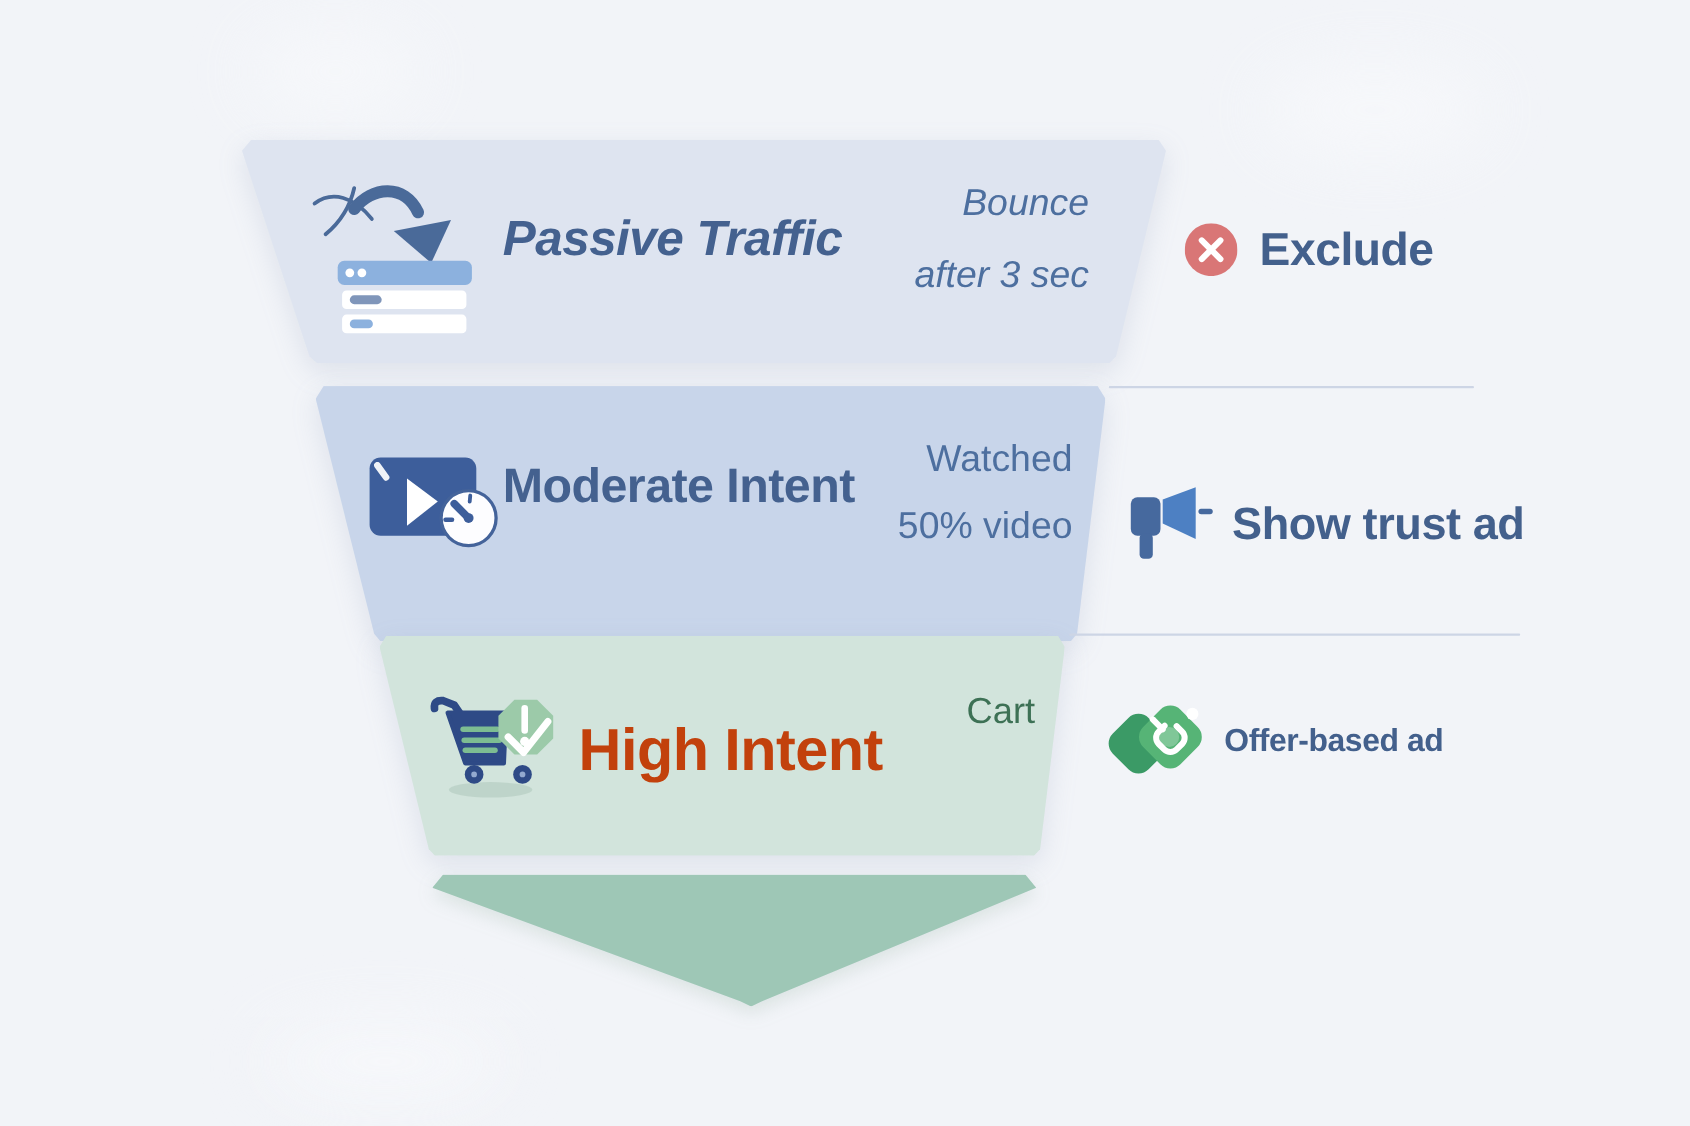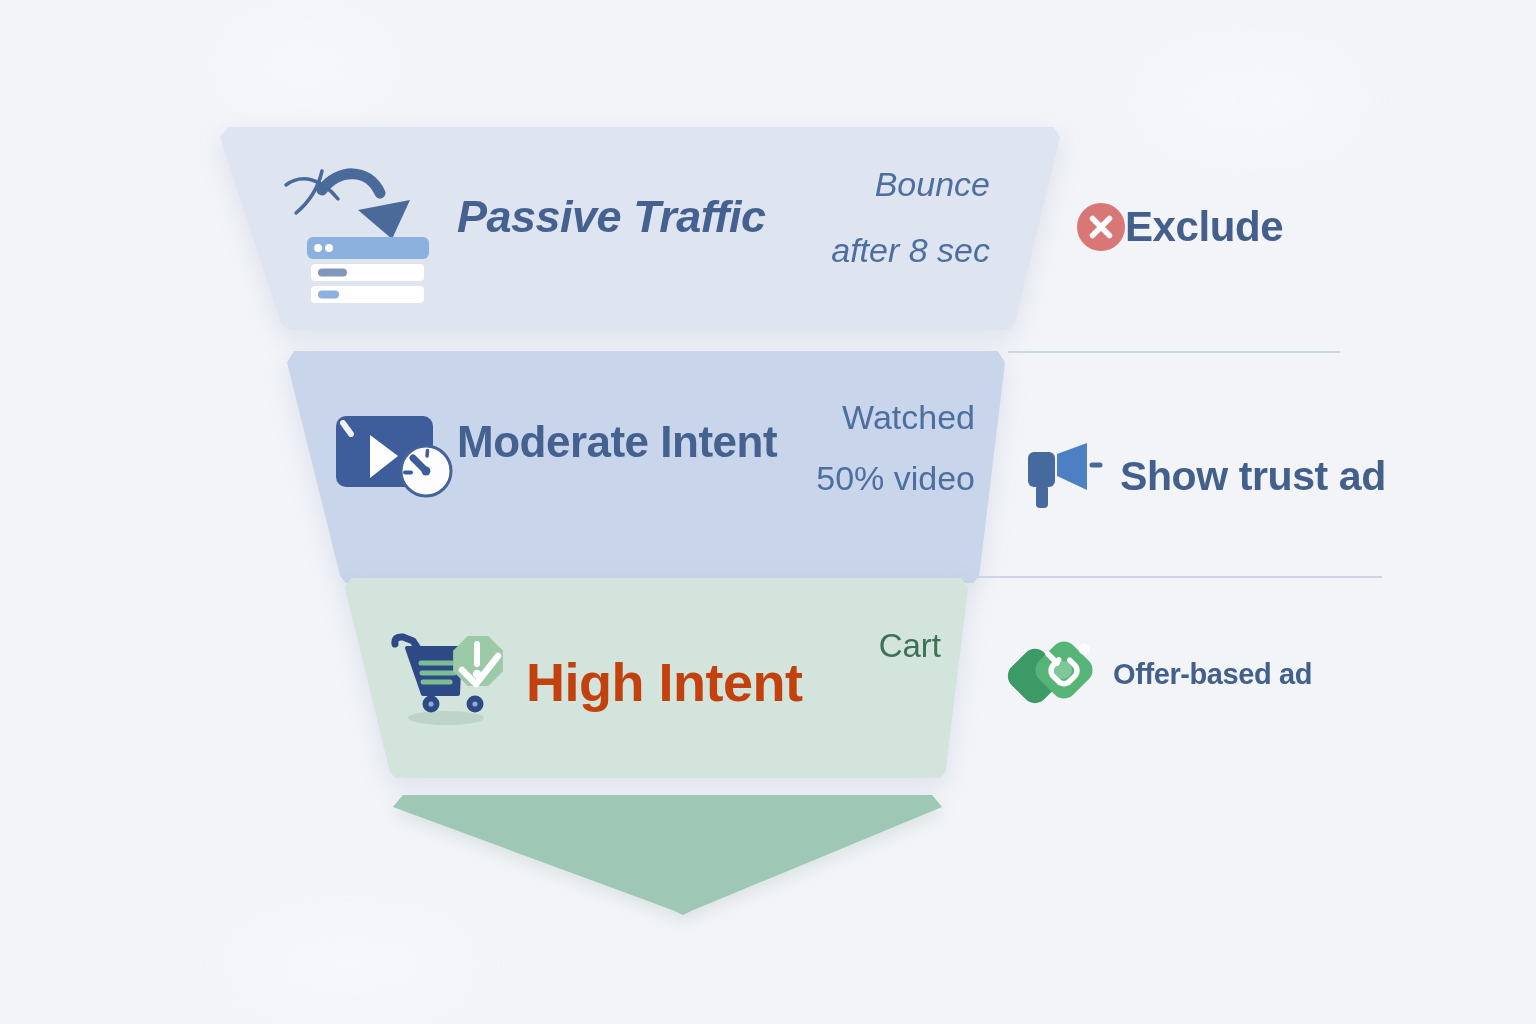--- a/index.html
+++ b/index.html
@@ -70,21 +70,21 @@
   }
   .funnel-arrow .shape {
     position:absolute; inset:0; background:#9ec7b6;
     clip-path:polygon(0 10%,1.8% 0,98.2% 0,100% 10%,54.6% 96%,52.8% 100%,51% 96%);
   }
 
   
   .action-row { position:absolute; display:flex; align-items:center; }
   .action-label { font-weight:700; letter-spacing:-.4px; color:#43608c; white-space:nowrap; }
   .row-exclude { left:1077px; top:203px; height:48px; }
-  .row-exclude .action-label { font-size:42px; }
+  .row-exclude .action-label { font-size:42px; margin-left:20px; }
   .row-trust { left:1026px; top:440px; height:72px; }
   .row-trust .action-label { font-size:41px; margin-left:8px; }
   .row-offer { left:1006px; top:630px; height:88px; }
   .row-offer .action-label { font-size:29px; margin-left:7px; }
 </style>
 </head>
 <body>
 
 <div class="canvas">
 
@@ -108,21 +108,21 @@
       <circle cx="47" cy="85" r="4" fill="#ffffff"></circle>
       <rect x="29" y="101" width="113" height="17" rx="4" fill="#ffffff"></rect>
       <rect x="36" y="105.5" width="29" height="8" rx="4" fill="#8096ba"></rect>
       <rect x="29" y="123" width="113" height="17" rx="4" fill="#ffffff"></rect>
       <rect x="36" y="127.5" width="21" height="8" rx="4" fill="#8cb1de"></rect>
     </svg>
 
     <div class="tier-title">Passive Traffic</div>
     <div class="tier-annot">
       <div>Bounce</div>
-      <div>after 8 sec</div>
+      <div>after 3 sec</div>
     </div>
   </div>
 
   <div class="tier tier2">
     <div class="tier-inner"></div>
 
     <svg class="tier-icon icon-video" width="136" height="100" viewBox="0 0 136 100">
       <rect x="2" y="5" width="97" height="71" rx="10" fill="#3d5e9b"></rect>
       <path d="M9,12 L17,23" stroke="#ffffff" stroke-width="6" stroke-linecap="round" opacity=".92"></path>
       <path d="M36,24 L64,45 L36,67 Z" fill="#ffffff"></path>

